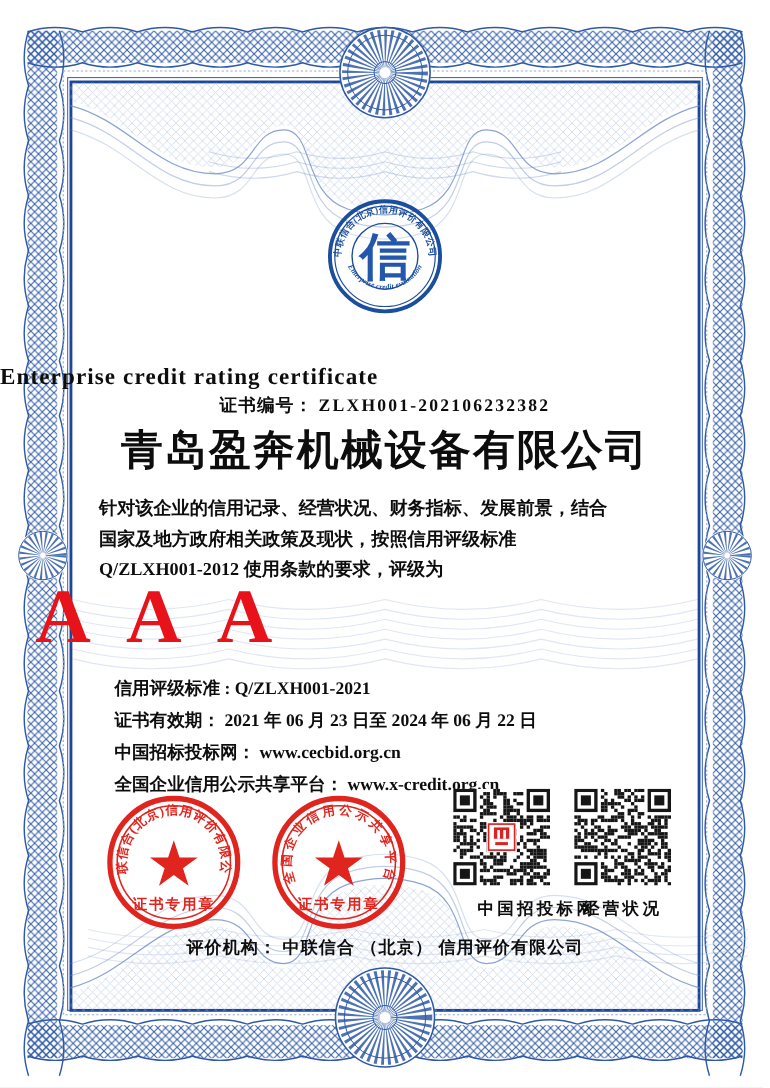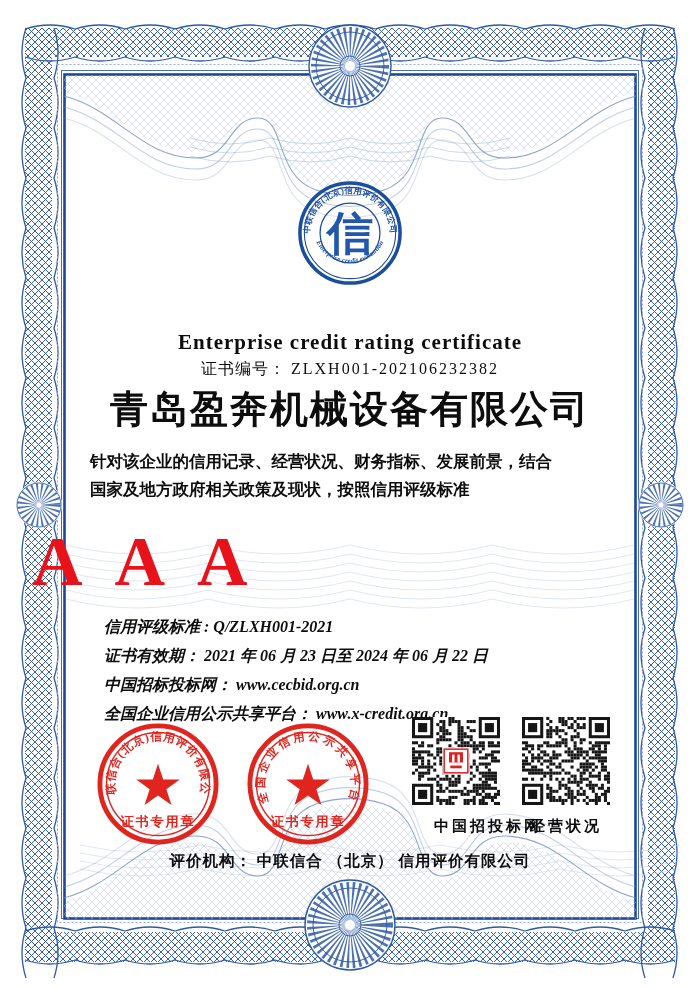--- a/index.html
+++ b/index.html
@@ -26,30 +26,30 @@
   .fanline{fill:none;stroke:#6f8ec7;stroke-width:1.1;opacity:.8;}
   .spokes{fill:none;stroke:var(--border-blue);opacity:.85;}
   .ring{fill:none;stroke:var(--border-blue);stroke-width:1.4;}
   .thin{stroke-width:.9;}
 
   
   .abs{position:absolute;}
   .logo-wrap{left:296px;top:179px;width:108px;height:108px;}
   .title{left:0;top:289px;width:700px;text-align:center;font-size:37px;font-weight:bold;
          letter-spacing:16px;padding-left:16px;box-sizing:border-box;}
-  .subtitle{left:0;top:330px;width:700px;text-align:center;font-size:21px;font-weight:bold;letter-spacing:1px;}
-  .certno{left:0;top:359px;width:700px;text-align:center;font-size:16px;font-weight:normal;letter-spacing:1px;}
+  .subtitle{left:0;top:330px;width:700px;font-size:21px;font-weight:bold;letter-spacing:1px;}
+  .certno{left:0;top:359px;width:700px;text-align:center;font-size:16px;font-weight:bold;letter-spacing:1px;}
   .certno .num{letter-spacing:2px;}
   .company{left:0;top:384px;width:700px;text-align:center;font-size:38px;font-weight:bold;letter-spacing:2px;
            font-family:Liberation Mono, monospace;}
   .statement{left:90px;top:448px;width:520px;text-align:left;font-size:16.5px;font-weight:bold;line-height:28px;}
   .rating{left:0;top:522px;width:700px;text-align:left;font-size:70px;font-weight:bold;color:var(--rating-red);
           letter-spacing:32px;padding-left:32px;box-sizing:border-box;}
   .details{left:104px;top:612px;width:520px;font-size:16px;font-weight:bold;line-height:29px;}
-  .details div{white-space:nowrap;font-style:italic;}
+  .details div{white-space:nowrap;}
   .seal{width:132px;height:132px;}
   .seal-left{left:92px;top:718px;}
   .seal-right{left:242px;top:718px;}
   .qr-box{width:88px;height:88px;}
   .qr-left{left:412px;top:717px;}
   .qr-right{left:522px;top:717px;}
   .qr-label{top:817px;font-size:15px;font-weight:bold;letter-spacing:3px;text-align:center;width:120px;}
   .qr-label-left{left:396px;margin-left:32px;}
   .qr-label-right{left:506px;}
   .footer-line{left:0;top:851px;width:700px;text-align:center;font-size:15.5px;font-weight:bold;letter-spacing:1px;}
@@ -174,20 +174,21 @@
     <div class="abs certno">
       <span>证书编号：</span>
       <span class="num">ZLXH001-202106232382</span>
     </div>
 
     <div class="abs company">青岛盈奔机械设备有限公司</div>
 
     <div class="abs statement">
       <div>针对该企业的信用记录、经营状况、财务指标、发展前景，结合</div>
       <div>国家及地方政府相关政策及现状，按照信用评级标准</div>
+      <div>Q/ZLXH001-2012 使用条款的要求，评级为</div>
     </div>
 
     <div class="abs rating">AAA</div>
 
     <div class="abs details">
       <div>信用评级标准 : Q/ZLXH001-2021</div>
       <div>证书有效期： 2021 年 06 月 23 日至 2024 年 06 月 22 日</div>
       <div>中国招标投标网： www.cecbid.org.cn</div>
       <div>全国企业信用公示共享平台： www.x-credit.org.cn</div>
     </div>

